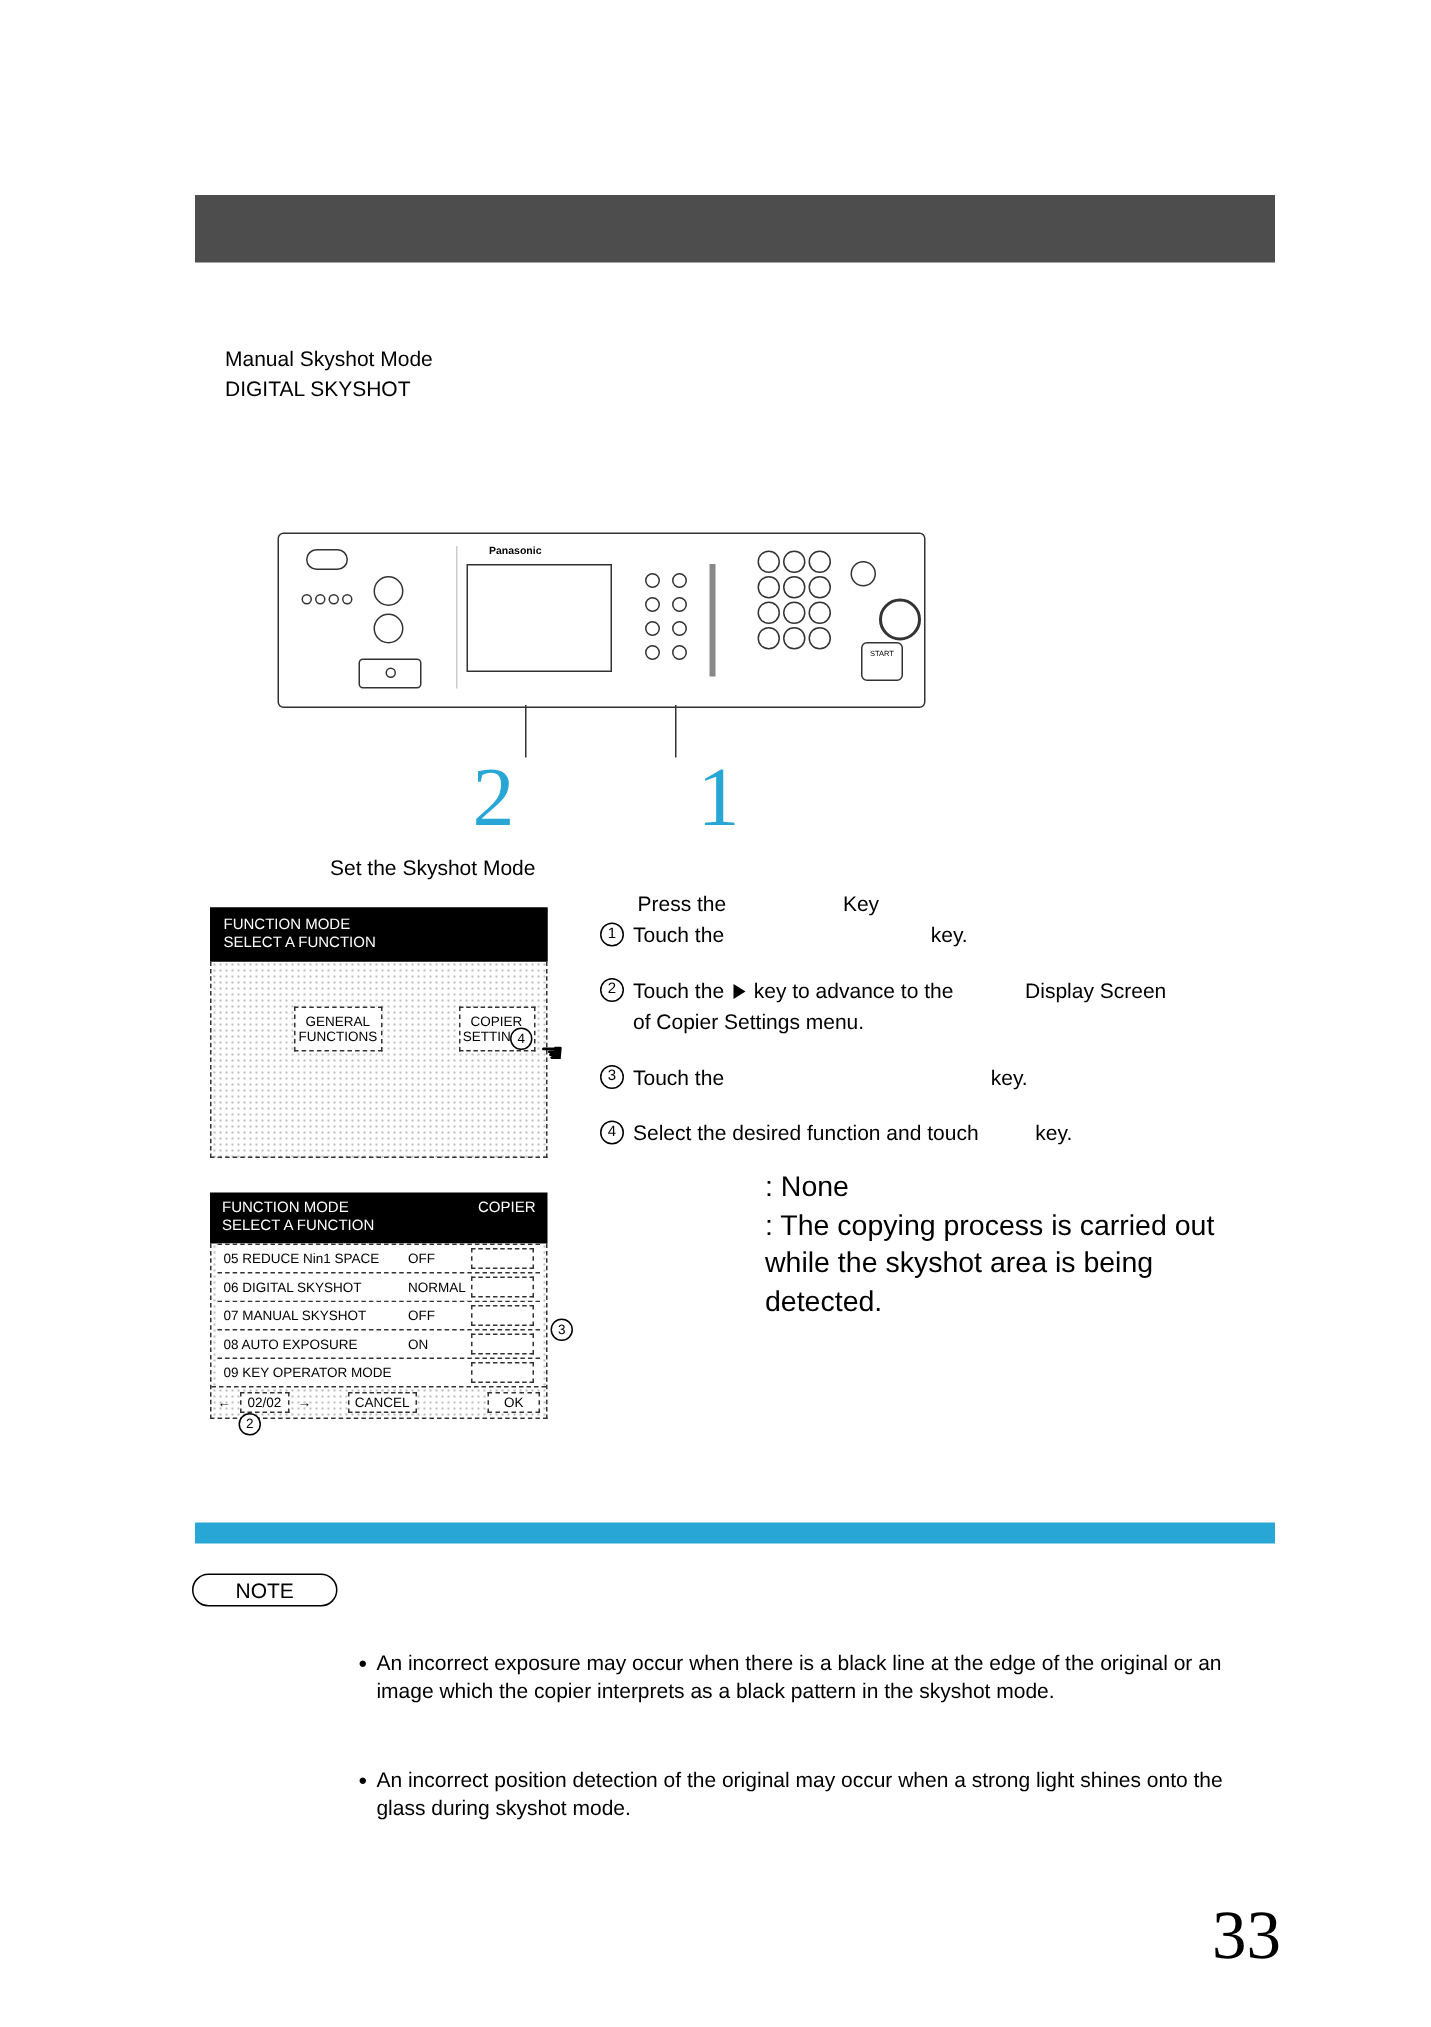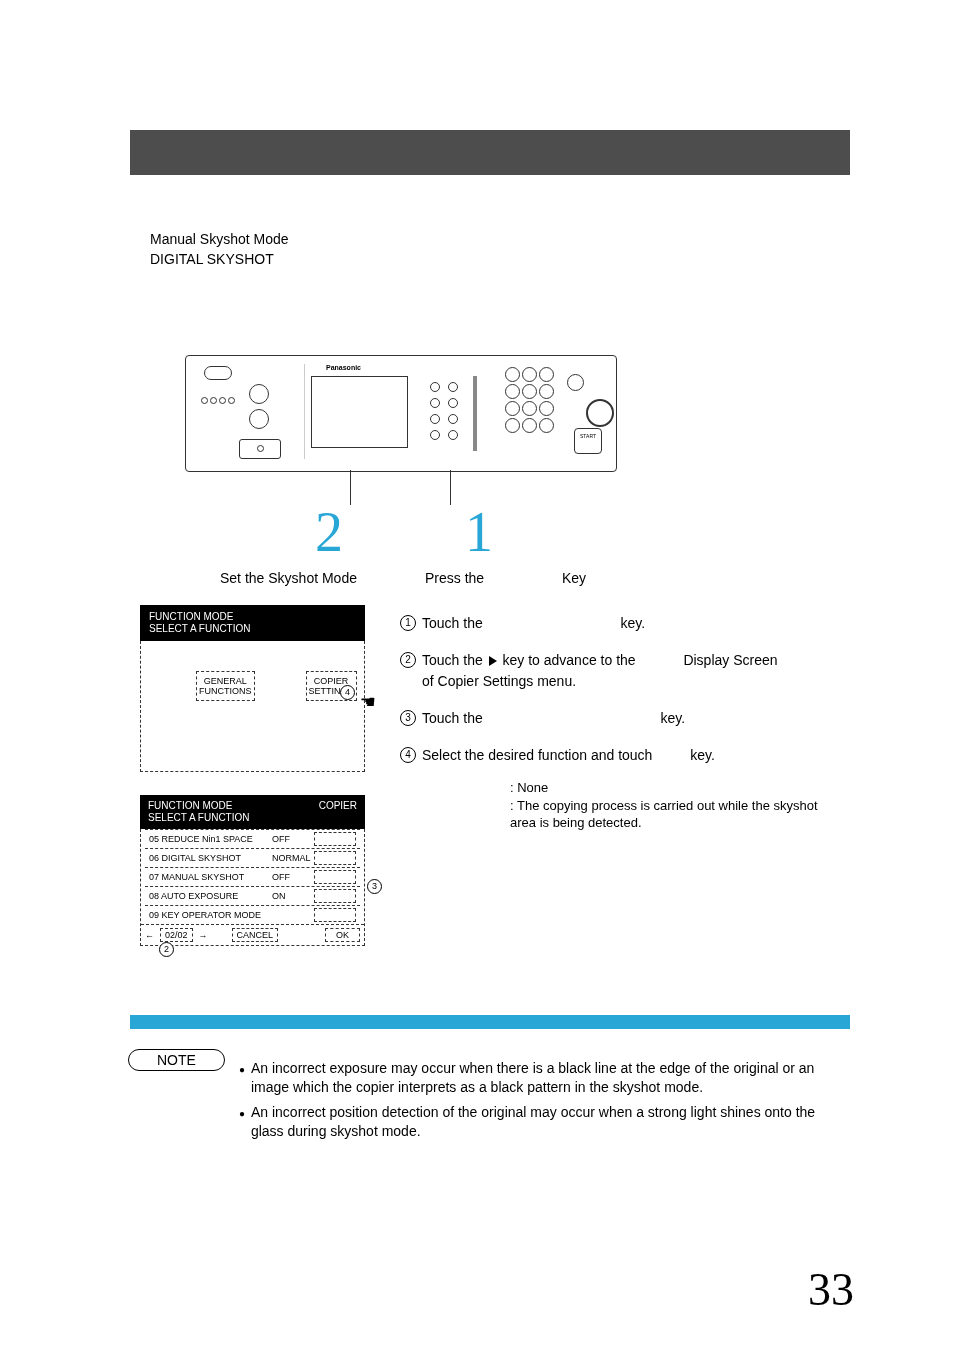--- a/index.html
+++ b/index.html
@@ -139,21 +139,21 @@
     font-family: "Times New Roman", serif;
   }
   .num2 { left: 315px; top: 500px; }
   .num1 { left: 465px; top: 500px; }
 
   .step2-label {
     position:absolute; top: 570px; left: 220px;
     font-size: 14px;
   }
   .step1-label {
-    position:absolute; top: 570px; left: 425px;
+    position:absolute; top: 594px; left: 425px;
     width: 200px;
     font-size: 14px;
   }
 
   
   .screen-mock {
     position:absolute;
     width: 225px;
     color: #fff;
     font-family: Liberation Sans, sans-serif;
@@ -235,21 +235,21 @@
   .tri {
     display:inline-block; width:0; height:0;
     border-top:5px solid transparent;
     border-bottom:5px solid transparent;
     border-left:8px solid #000;
     vertical-align:middle; margin:0 2px;
   }
 
   .subdesc {
     position:absolute; left:510px; top:779px; width:320px;
-    font-size:13px; line-height:1.35;
+    font-size:19px; line-height:1.35;
   }
   .subdesc .srow { display:flex; }
 
   .bottom-bar {
     position:absolute; left:130px; top:1015px; width:720px; height:14px;
     background:#28a7d6;
   }
 
   .note-block {
     position:absolute; left:128px; top:1045px; width:720px;
@@ -257,21 +257,21 @@
   }
   .note-badge {
     border:1px solid #000; border-radius:14px;
     padding:2px 28px; font-size:14px;
     margin-top:4px;
   }
   .note-list {
     margin-left:14px; font-size:14px; line-height:1.35;
     list-style:none; padding:0;
   }
-  .note-list li { display:flex; margin-bottom:6px; }
+  .note-list li { display:flex; margin-bottom:6px;margin-top:40px; }
   .note-list li::before {
     content:"●"; font-size:10px; margin-right:6px; margin-top:4px;
   }
 
   .page-num {
     position:absolute; right:100px; bottom:35px;
     font-size:46px; font-family:"Times New Roman", serif;
   }
 </style>
 </head>

